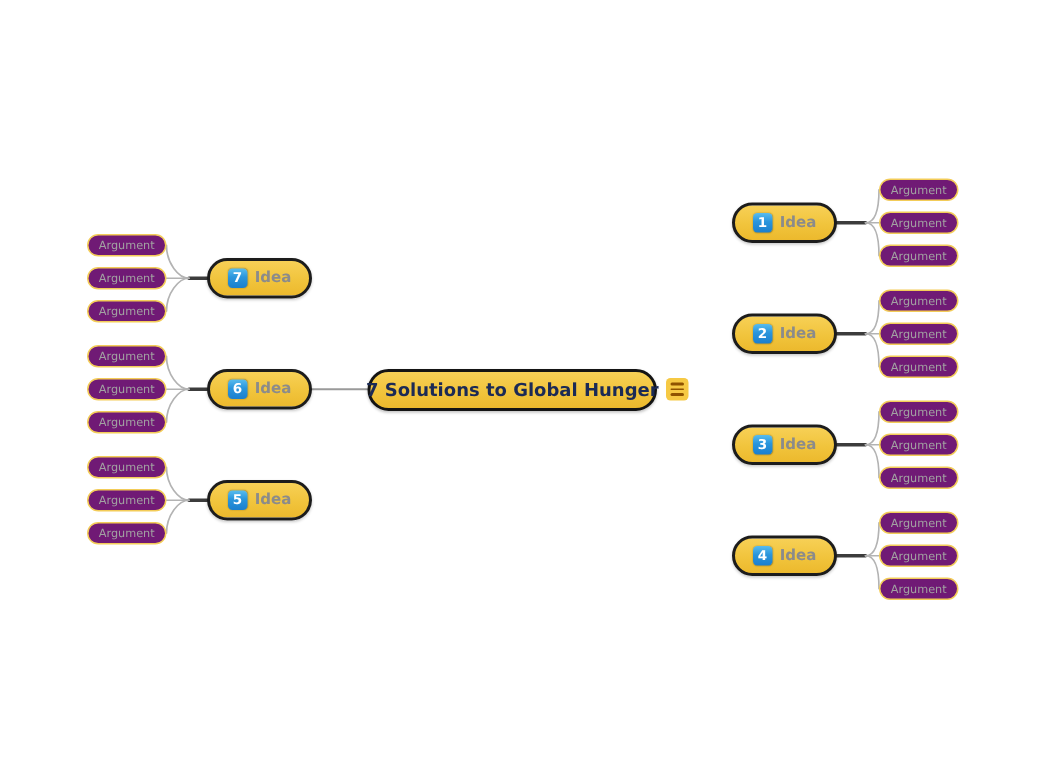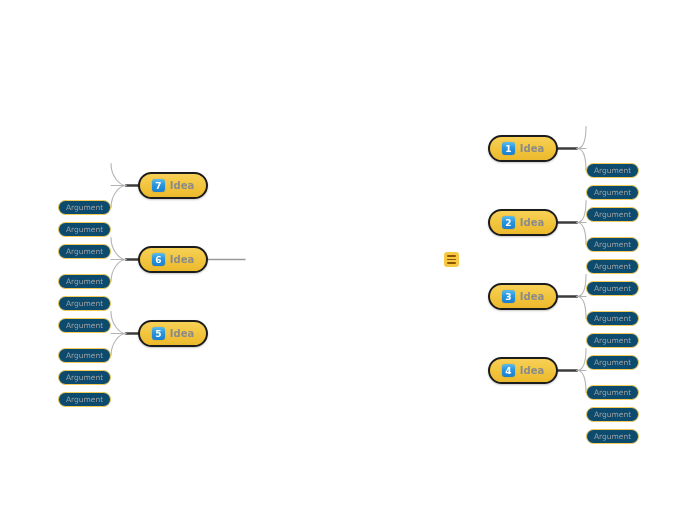--- a/index.html
+++ b/index.html
@@ -25,22 +25,22 @@
   .idea-num{
     width:13px;height:13px;border-radius:3px;flex:0 0 auto;
     background:linear-gradient(180deg,#58bcee 0%,#2a95dc 45%,#1b7fce 100%);
     color:#ffffff;font-size:9px;font-weight:bold;
     display:flex;align-items:center;justify-content:center;
     box-shadow:0 0 1px rgba(0,0,0,.4);
   }
   .idea-label{font-size:10px;font-weight:bold;color:#8b8b8b;line-height:1;}
   .arg-node{
     width:53px;height:15px;border:1.5px solid #f3cc58;border-radius:8px;
-    background:#0c4a6e;
-    font-size:7.5px;color:#a2a2a2;white-space:nowrap;margin-top:44px;
+    background:#701a75;
+    font-size:7.5px;color:#a2a2a2;white-space:nowrap;
   }
   .menu-btn{
     width:15px;height:15px;border-radius:3px;background:#f6c944;
     display:flex;flex-direction:column;align-items:center;justify-content:center;gap:1.8px;
   }
   .menu-bar{width:9px;height:1.7px;background:#8f5300;border-radius:1px;}
 </style>
 </head>
 <body>
 
@@ -82,20 +82,23 @@
       <path d="M 126 259.5 C 119 259.5 111 249.5 111 237.5" stroke="#b3b3b3" stroke-width="1.1" fill="none" stroke-linecap="round"></path>
       <path d="M 126 259.5 C 119 259.5 111 269.5 111 281.5" stroke="#b3b3b3" stroke-width="1.1" fill="none" stroke-linecap="round"></path>
       <path d="M 320 273 L 320 NaN Q 320 333.5 NaN 333.5" stroke="#151515" stroke-width="3" fill="none" stroke-linecap="round"></path>
       <path d="M NaN 333.5 L 208 333.5" stroke="#9a9a9a" stroke-width="1.4" fill="none" stroke-linecap="round"></path>
       <path d="M 138 333.5 L 126 333.5" stroke="#3c3c3c" stroke-width="2.4" fill="none" stroke-linecap="round"></path>
       <path d="M 126 333.5 L 111 333.5" stroke="#b3b3b3" stroke-width="1.1" fill="none" stroke-linecap="round"></path>
       <path d="M 126 333.5 C 119 333.5 111 323.5 111 311.5" stroke="#b3b3b3" stroke-width="1.1" fill="none" stroke-linecap="round"></path>
       <path d="M 126 333.5 C 119 333.5 111 343.5 111 355.5" stroke="#b3b3b3" stroke-width="1.1" fill="none" stroke-linecap="round"></path>
     </svg>
 
+  <div class="node root-node" id="root-node" style="left:245px;top:245.5px;">
+    <span>7 Solutions to Global Hunger</span>
+  </div>
 
   <div class="node menu-btn" style="left:444px;top:252px;">
     <span class="menu-bar"></span>
     <span class="menu-bar"></span>
     <span class="menu-bar"></span>
   </div>
 
   <div id="nodes">
       <div class="node idea-node" style="left: 488px; top: 135px;">
         <span class="idea-num">1</span>

